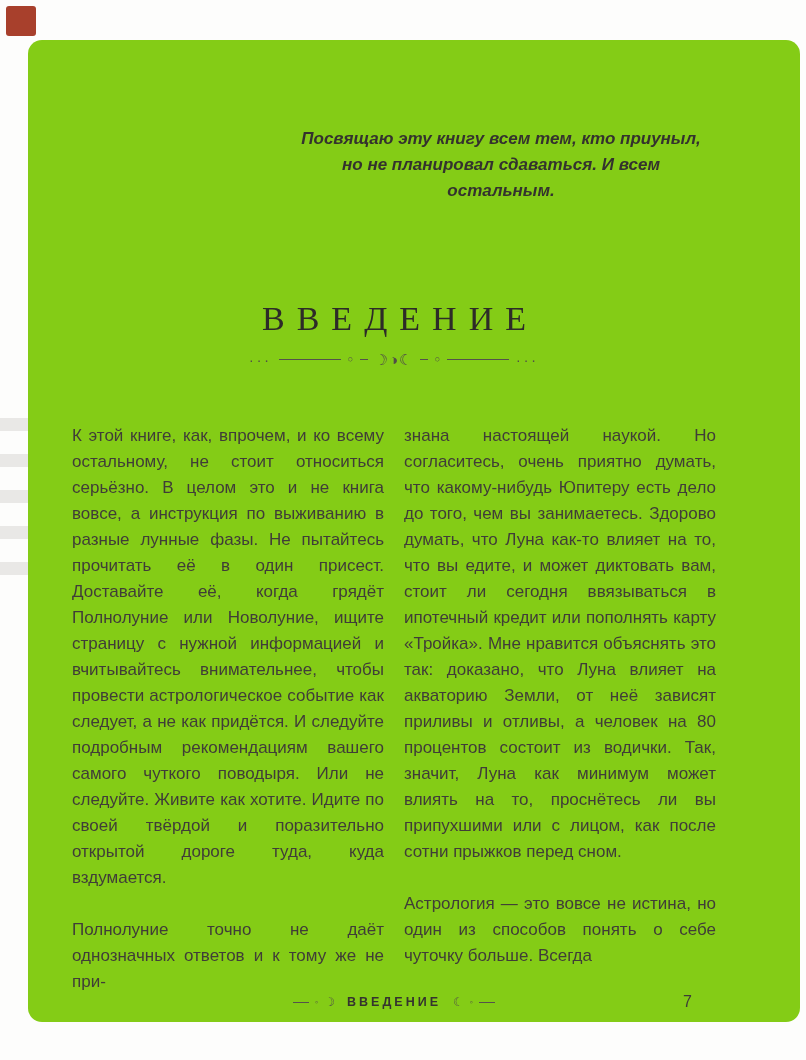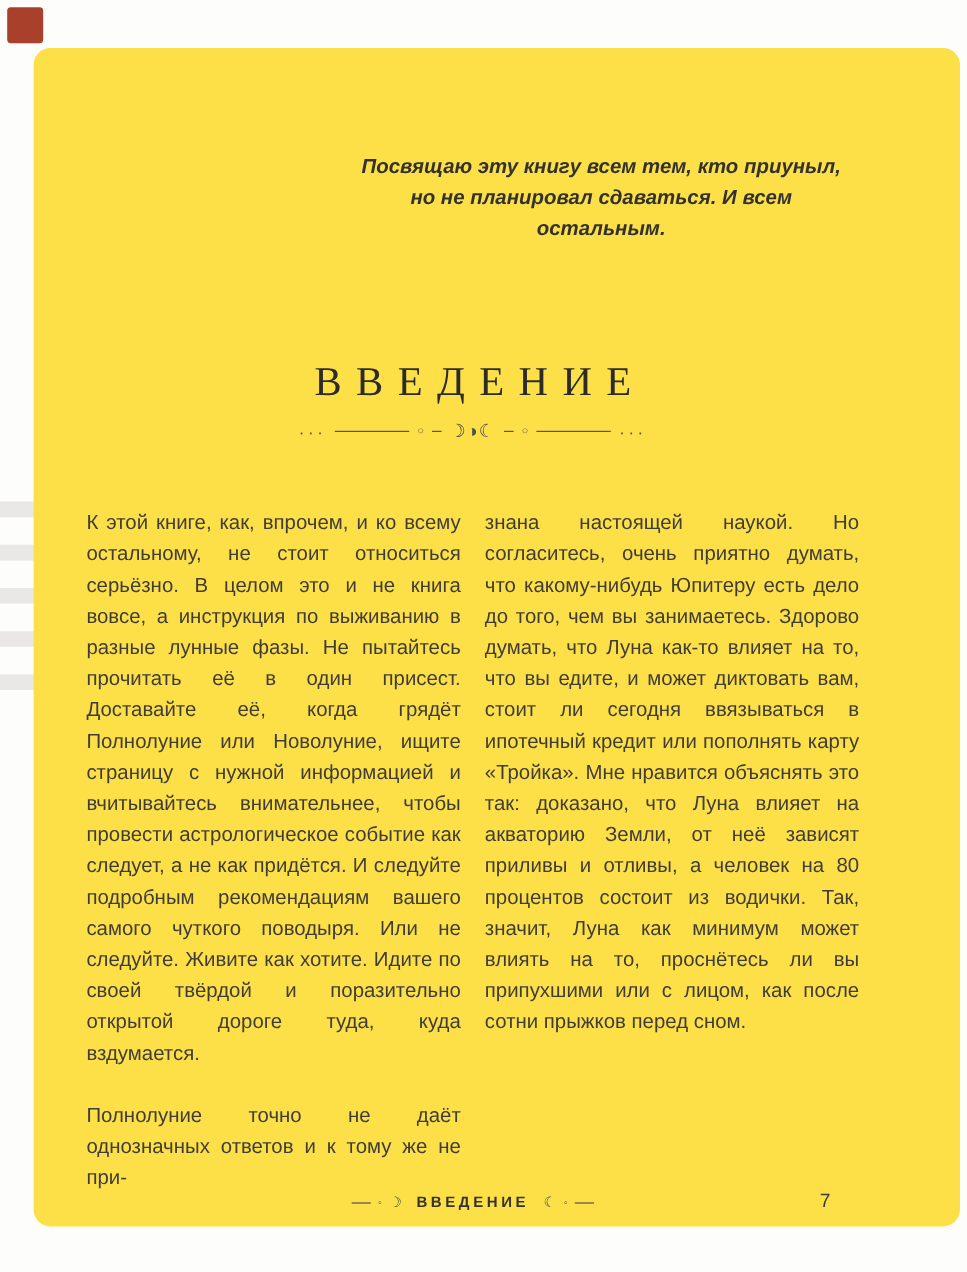--- a/index.html
+++ b/index.html
@@ -17,21 +17,21 @@
   
   .edge-tabs { position:absolute; left:0; top:418px; width:40px; }
   .edge-tab {
     width:38px; height:13px; background:#e9e8e6; border-radius:0 7px 7px 0;
     margin-bottom:23px; cursor:pointer;
   }
 
   
   .page {
     position:absolute; left:28px; right:6px; top:40px; bottom:38px;
-    background:#fde047; border-radius:14px;
+    background:#84cc16; border-radius:14px;
     padding:86px 84px 34px 44px;
     display:flex; flex-direction:column;
     color:#3e3c38;
   }
 
   .epigraph {
     width:430px; margin-left:auto; margin-right:0;
     text-align:center; font-style:italic; font-weight:bold;
     font-size:17px; line-height:26px; color:#34322e;
   }
@@ -110,20 +110,21 @@
       <span class="orn-dots">···</span>
     </div>
 
     <div class="columns">
       <div class="col">
         <p>К этой книге, как, впрочем, и ко всему остальному, не стоит относиться серьёзно. В целом это и не книга вовсе, а инструкция по выживанию в разные лунные фазы. Не пытайтесь прочитать её в один присест. Доставайте её, когда грядёт Полнолуние или Новолуние, ищите страницу с нужной информацией и вчитывайтесь внимательнее, чтобы провести астрологическое событие как следует, а не как придётся. И следуйте подробным рекомендациям вашего самого чуткого поводыря. Или не следуйте. Живите как хотите. Идите по своей твёрдой и поразительно открытой дороге туда, куда вздумается.</p>
         <p>Полнолуние точно не даёт однозначных ответов и к тому же не при-</p>
       </div>
       <div class="col">
         <p>знана настоящей наукой. Но согласитесь, очень приятно думать, что какому-нибудь Юпитеру есть дело до того, чем вы занимаетесь. Здорово думать, что Луна как-то влияет на то, что вы едите, и может диктовать вам, стоит ли сегодня ввязываться в ипотечный кредит или пополнять карту «Тройка». Мне нравится объяснять это так: доказано, что Луна влияет на акваторию Земли, от неё зависят приливы и отливы, а человек на 80 процентов состоит из водички. Так, значит, Луна как минимум может влиять на то, проснётесь ли вы припухшими или с лицом, как после сотни прыжков перед сном.</p>
+        <p>Астрология — это вовсе не истина, но один из способов понять о себе чуточку больше. Всегда</p>
       </div>
     </div>
 
     <div class="footer">
       <span class="f-line"></span>
       <span class="f-ring">◦</span>
       <span class="f-moon">☽</span>
       <span class="footer-section">ВВЕДЕНИЕ</span>
       <span class="f-moon">☾</span>
       <span class="f-ring">◦</span>

